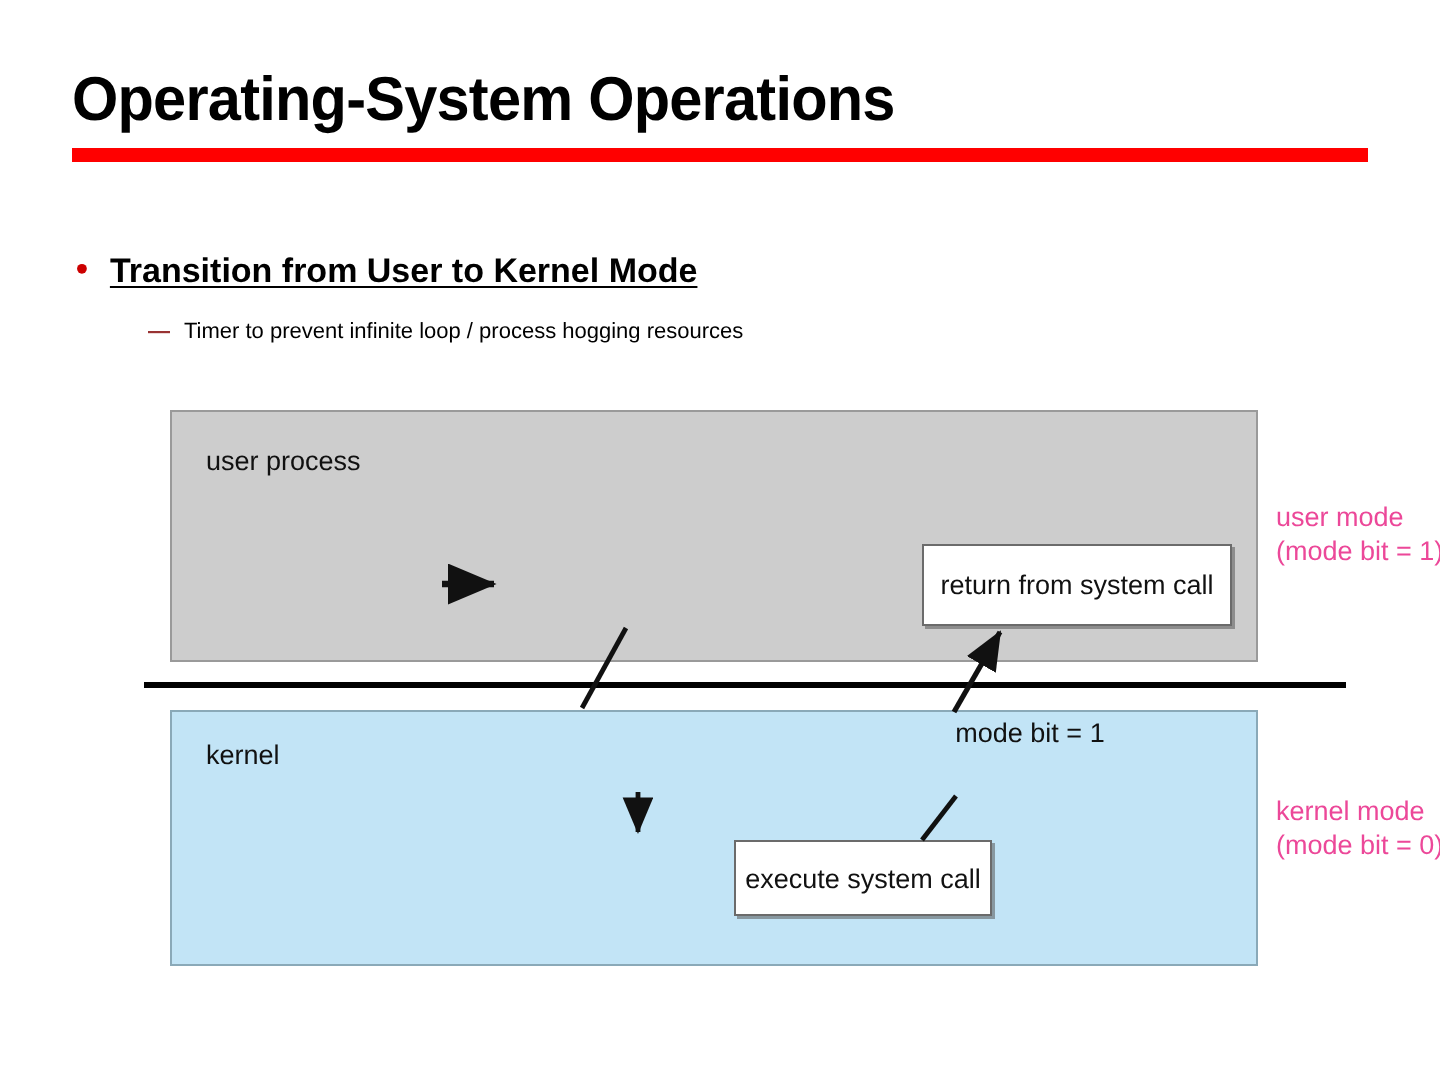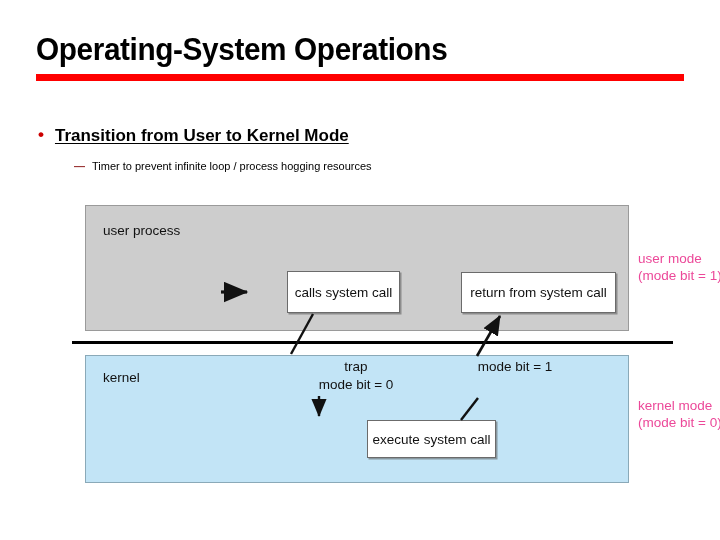--- a/index.html
+++ b/index.html
@@ -188,28 +188,23 @@
 
     <div class="fig-el side-label lbl-user-mode">
       <div>user mode</div>
       <div>(mode bit = 1)</div>
     </div>
     <div class="fig-el side-label lbl-kernel-mode">
       <div>kernel mode</div>
       <div>(mode bit = 0)</div>
     </div>
 
-    <div class="fig-el node node-calls">calls system call</div>
     <div class="fig-el node node-execsc">execute system call</div>
     <div class="fig-el node node-return">return from system call</div>
 
-    <div class="fig-el ann ann-trap">
-      <div>trap</div>
-      <div>mode bit = 0</div>
-    </div>
     <div class="fig-el ann ann-return">
       <div>mode bit = 1</div>
     </div>
 
     <svg width="720" height="540" style="position:absolute;left:0;top:0;overflow:visible;">
       <defs>
         <marker id="ah" markerWidth="9" markerHeight="9" refX="7.2" refY="3.2" orient="auto" markerUnits="strokeWidth">
           <path d="M0,0 L7.6,3.2 L0,6.4 z" fill="#111111"></path>
         </marker>
       </defs>

